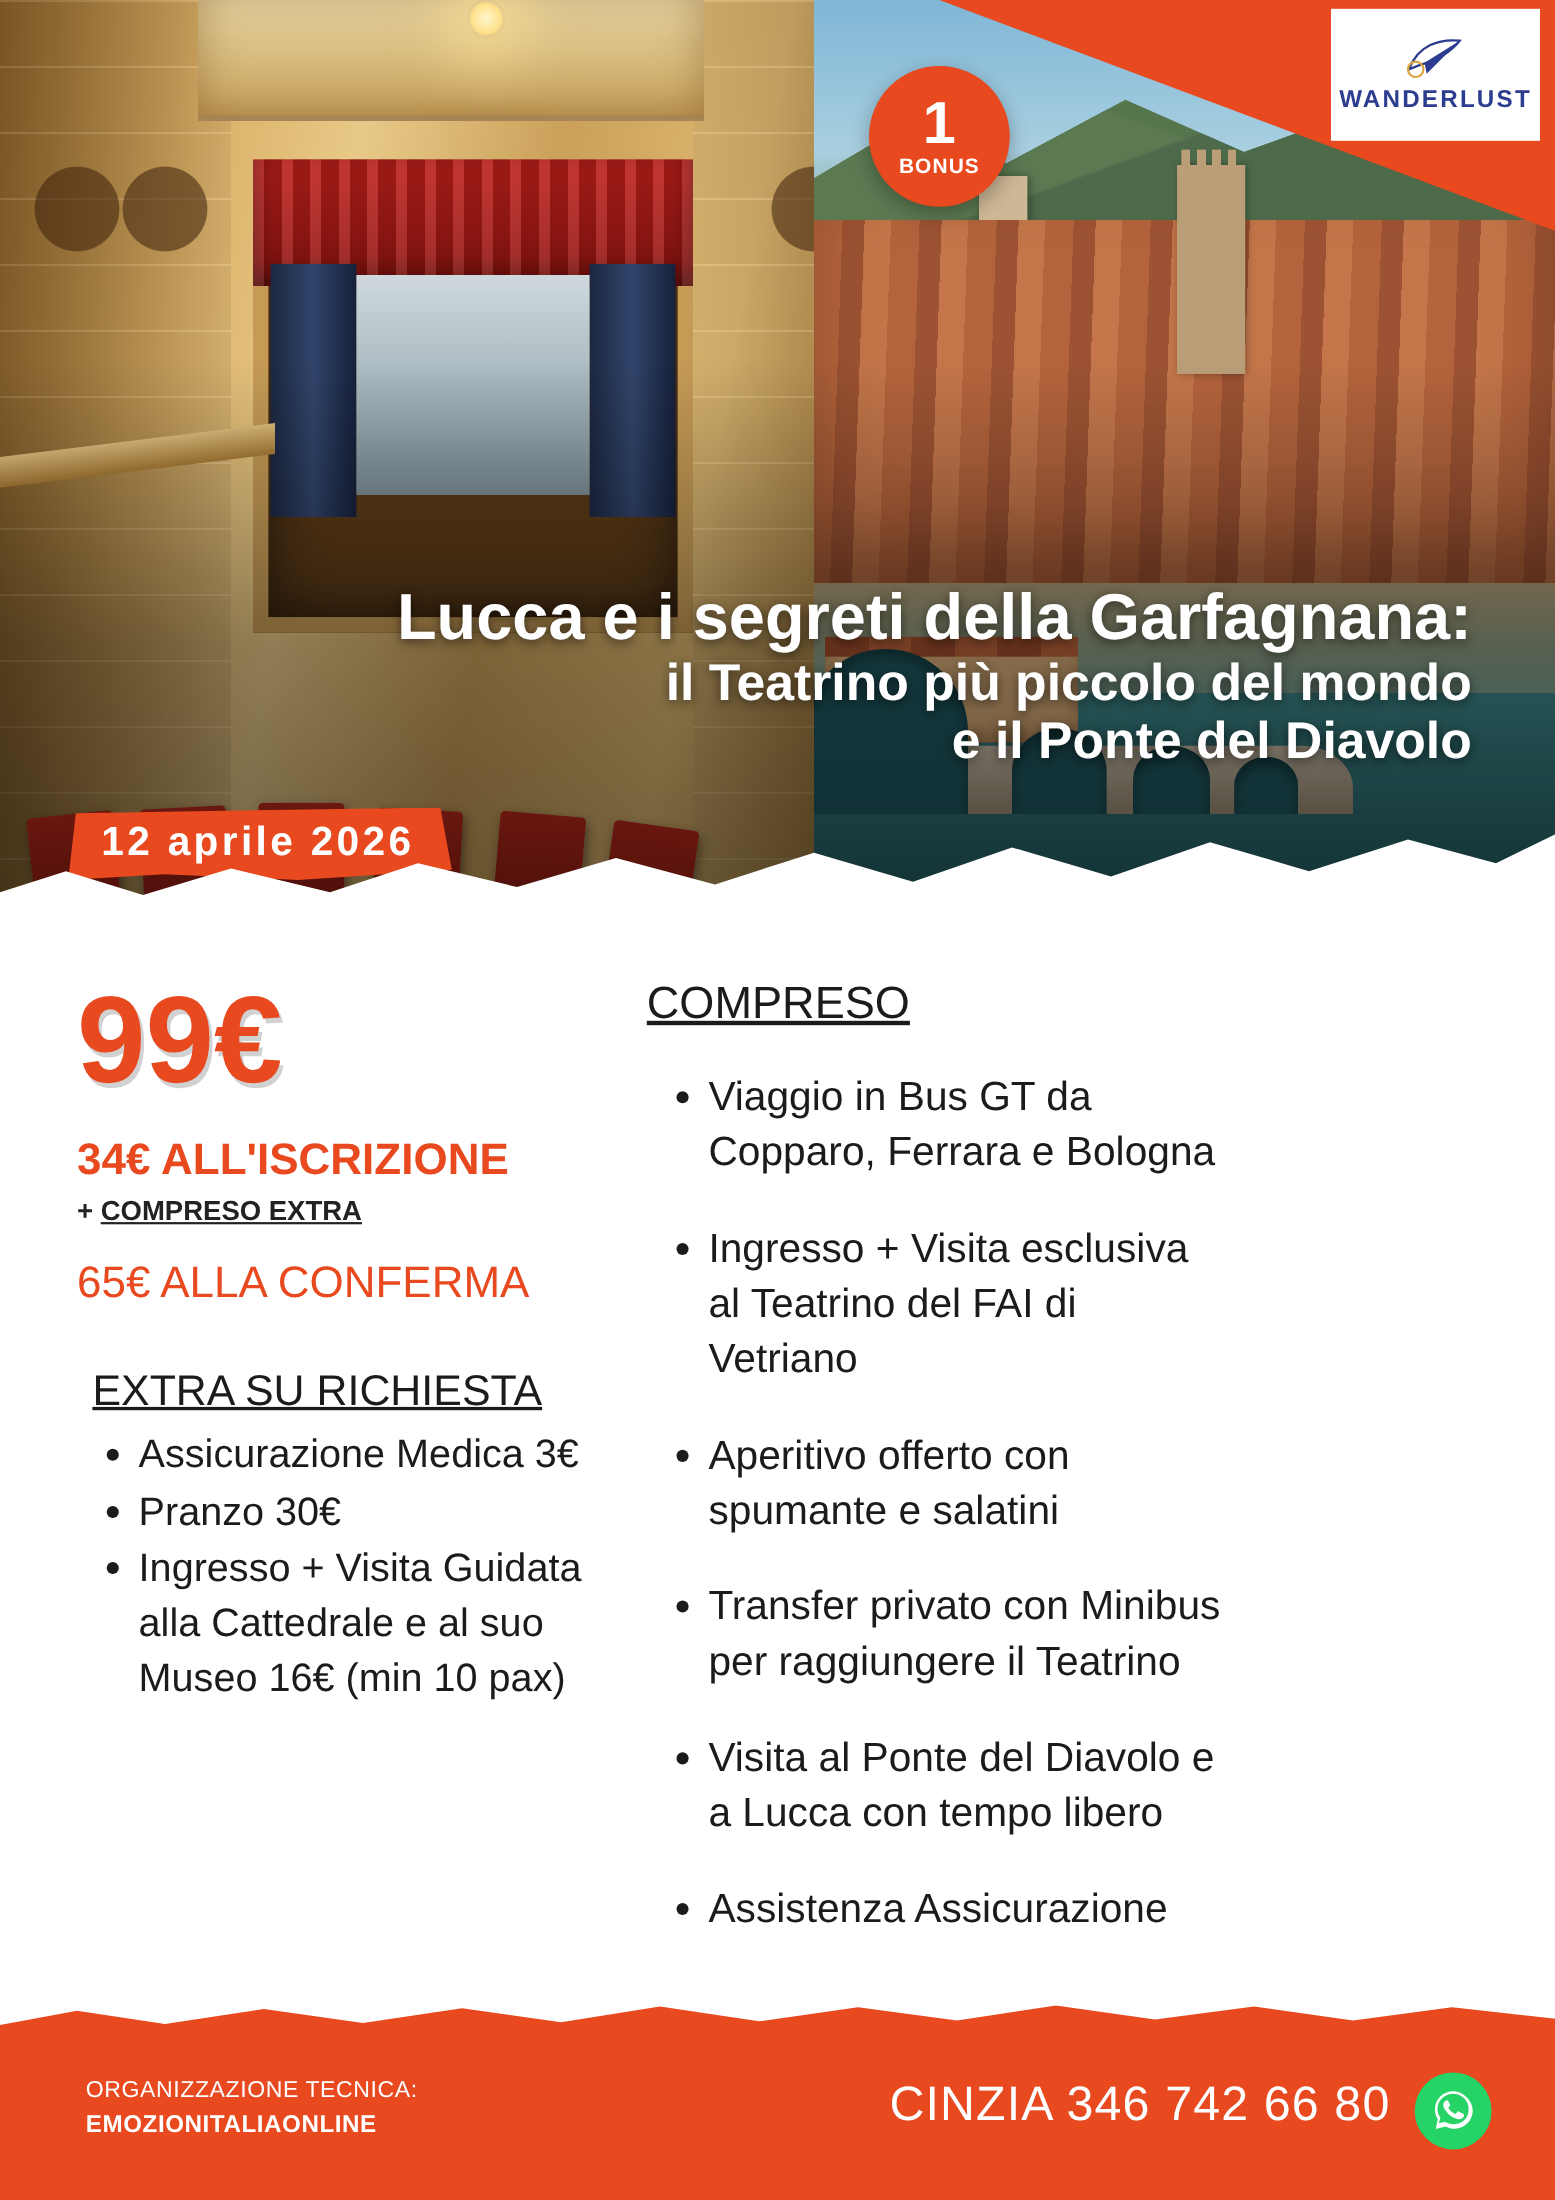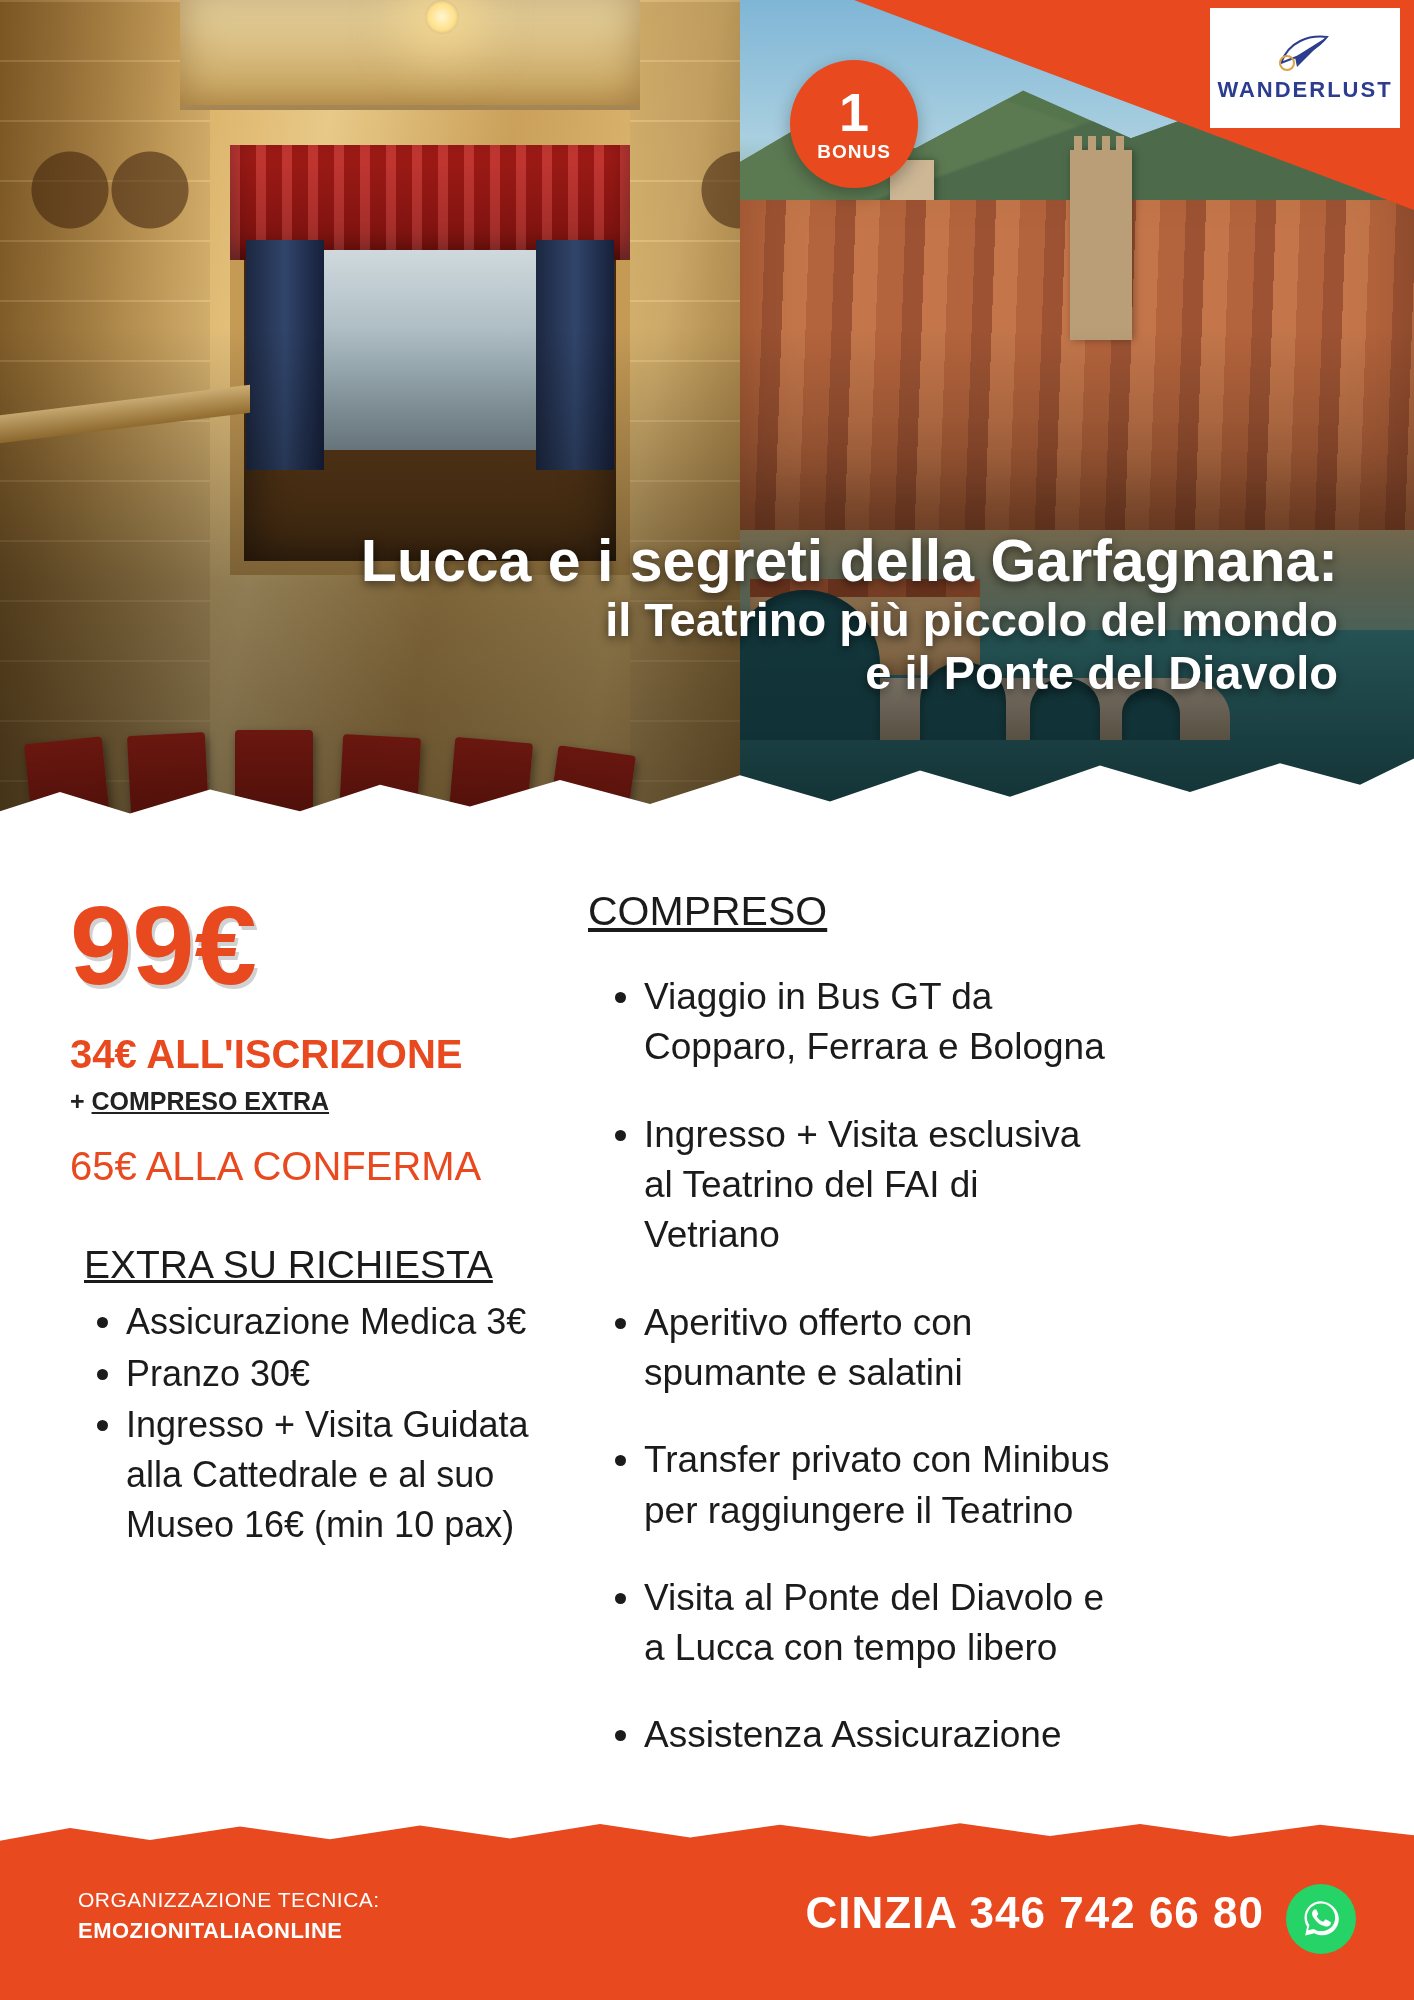--- a/index.html
+++ b/index.html
@@ -287,21 +287,21 @@
       510px 56%, 600px 20%, 690px 54%, 780px 22%, 870px 52%, 960px 18%,
       1050px 50%, 1140px 20%, 1230px 52%, 1320px 22%, 1414px 48%, 1414px 100%, 0 100%);
   }
   .org {
     position: absolute; left: 78px; top: 38px;
     font-size: 21px; color: #fff; letter-spacing: .5px;
   }
   .org .brand { display: block; margin-top: 6px; font-weight: 700; font-size: 22px; }
   .phone {
     position: absolute; right: 150px; top: 38px;
-    font-size: 44px; font-weight: 700; color: #fff; letter-spacing: 1px;
+    font-size: 44px; font-weight: 400; color: #fff; letter-spacing: 1px;
   }
   .wa {
     position: absolute; right: 58px; top: 34px;
     width: 70px; height: 70px; border-radius: 50%;
     background: #25d366; display: flex; align-items: center; justify-content: center;
   }
 </style>
 </head>
 <body>
 
@@ -370,20 +370,23 @@
       <div class="num">1</div>
       <div class="lbl">BONUS</div>
     </div>
 
     <div class="titles">
       <div class="title-1">Lucca e i segreti della Garfagnana:</div>
       <div class="title-2">il Teatrino più piccolo del mondo</div>
       <div class="title-3">e il Ponte del Diavolo</div>
     </div>
 
+    <div class="date-wrap">
+      <span class="date-text">12 aprile 2026</span>
+    </div>
 
     <div class="torn-white"></div>
   </div>
 
   <div class="content">
 
     <div class="col-left">
       <div class="price">99€</div>
       <div class="pay1">34€ ALL'ISCRIZIONE</div>
       <div class="extra-note">

